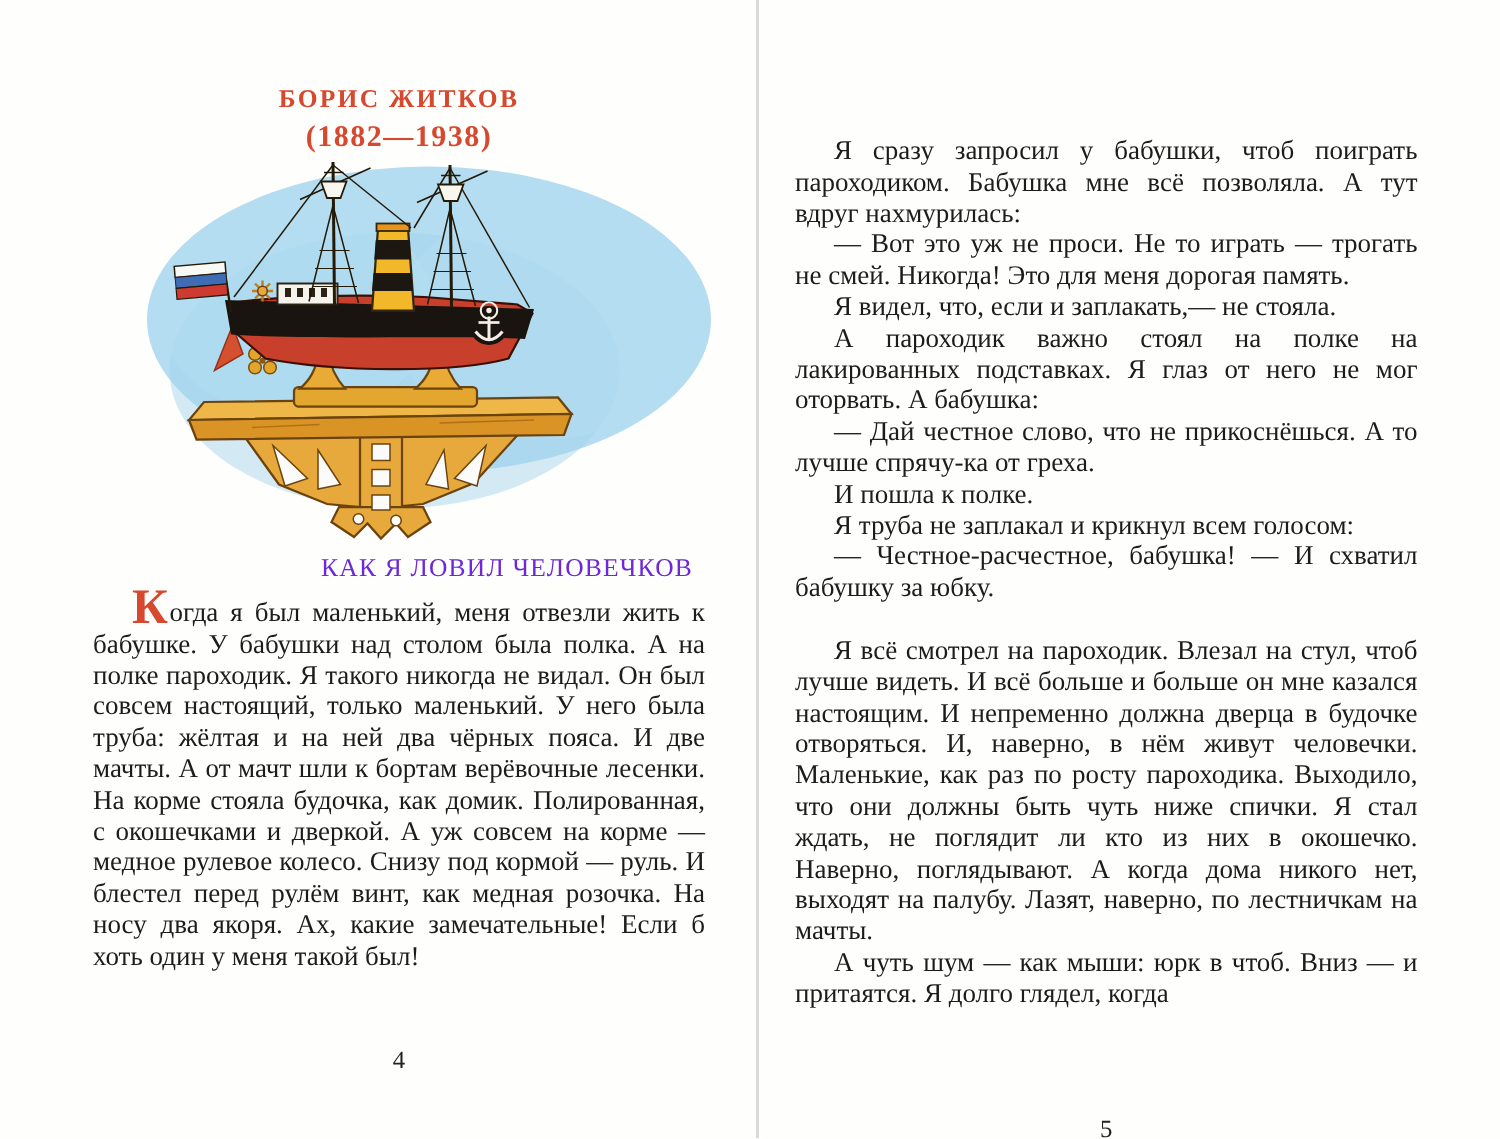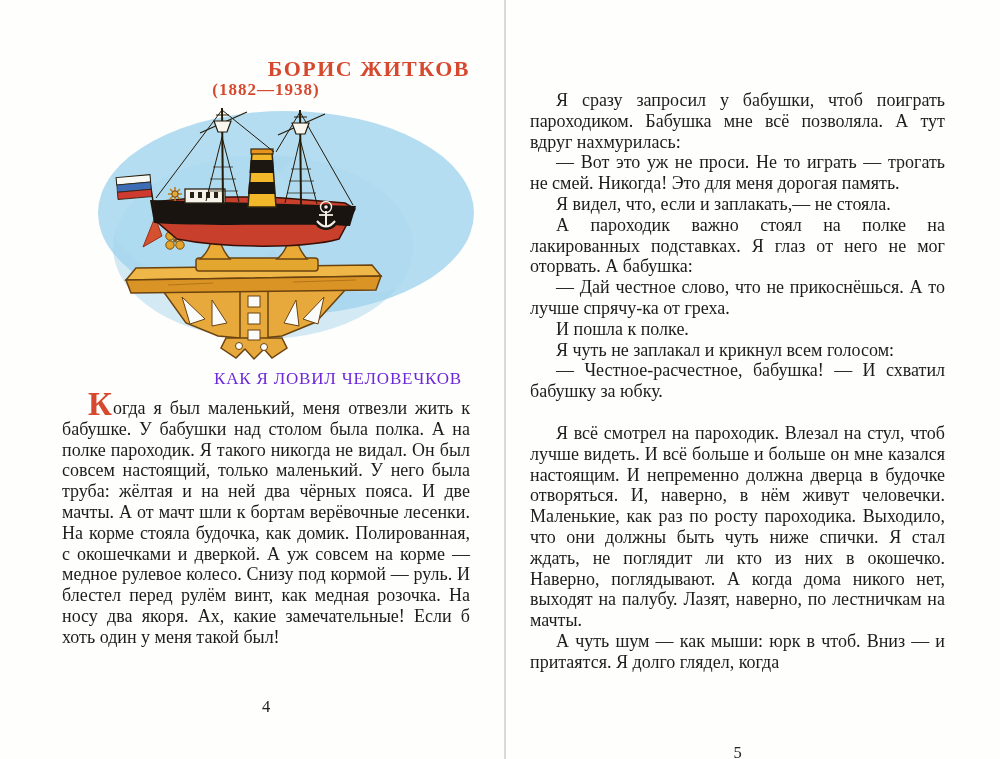--- a/index.html
+++ b/index.html
@@ -2,24 +2,24 @@
 <html lang="ru"><head>
 <meta charset="utf-8">
 <style>
   html,body{margin:0;padding:0;}
   body{width:1000px;height:759px;background:#ffffff;font-family:"Liberation Serif","DejaVu Serif",serif;}
   .stage{position:relative;width:1000px;height:759px;background:#fefefd;overflow:hidden;}
   .gutter{position:absolute;left:504px;top:0;width:1.5px;height:759px;background:#dadada;}
   .page{position:absolute;top:0;}
   .page-left{left:62px;width:408px;height:759px;}
   .page-right{left:530px;width:415px;height:759px;margin-top:46px;}
-  .author{position:absolute;top:56px;left:0;width:100%;text-align:right;
-          color:#d6492e;font-weight:bold;font-size:22px;letter-spacing:1.5px;}
+  .author{position:absolute;top:56px;left:0;width:100%;text-align:center;
+          color:#d6492e;font-weight:bold;font-size:17px;letter-spacing:1.5px;}
   .dates{position:absolute;top:80px;left:0;width:100%;text-align:center;
-         color:#d6492e;font-weight:bold;font-size:17px;letter-spacing:1px;}
+         color:#d6492e;font-weight:bold;font-size:20px;letter-spacing:1px;}
   .illus{position:absolute;left:-4px;top:95px;width:420px;height:280px;}
   .story-title{position:absolute;top:369px;left:0;width:100%;margin:0;text-align:right;
                padding-right:8px;box-sizing:border-box;color:#6d28d9;font-weight:normal;
                font-size:17px;letter-spacing:0.8px;}
   .bodytext{position:absolute;left:0;width:100%;font-size:18px;line-height:20.8px;
             text-align:justify;color:#1c1c1c;hyphens:auto;}
   .page-left  .bodytext{top:398px;}
   .page-right .bodytext{top:44px;}
   .bodytext p{margin:0;text-indent:26px;}
   .bodytext p.section-gap{margin-top:21px;}
@@ -154,20 +154,20 @@
   </div>
 
   <div class="page page-right">
     <div class="bodytext">
       <p>Я сразу запросил у бабушки, чтоб поиграть пароходиком. Бабушка мне всё позволяла. А тут вдруг нахмурилась:</p>
       <p>— Вот это уж не проси. Не то играть — трогать не смей. Никогда! Это для меня дорогая память.</p>
       <p>Я видел, что, если и заплакать,— не стояла.</p>
       <p>А пароходик важно стоял на полке на лакированных подставках. Я глаз от него не мог оторвать. А бабушка:</p>
       <p>— Дай честное слово, что не прикоснёшься. А то лучше спрячу-ка от греха.</p>
       <p>И пошла к полке.</p>
-      <p>Я чуть не заплакал и крикнул всем голосом:</p>
+      <p>Я труба не заплакал и крикнул всем голосом:</p>
       <p>— Честное-расчестное, бабушка! — И схватил бабушку за юбку.</p>
       <p class="section-gap">Я всё смотрел на пароходик. Влезал на стул, чтоб лучше видеть. И всё больше и больше он мне казался настоящим. И непременно должна дверца в будочке отворяться. И, наверно, в нём живут человечки. Маленькие, как раз по росту пароходика. Выходило, что они должны быть чуть ниже спички. Я стал ждать, не поглядит ли кто из них в окошечко. Наверно, поглядывают. А когда дома никого нет, выходят на палубу. Лазят, наверно, по лестничкам на мачты.</p>
       <p>А чуть шум — как мыши: юрк в чтоб. Вниз — и притаятся. Я долго глядел, когда</p>
     </div>
     <div class="pagenum">5</div>
   </div>
 </div>
 
 </body></html>

